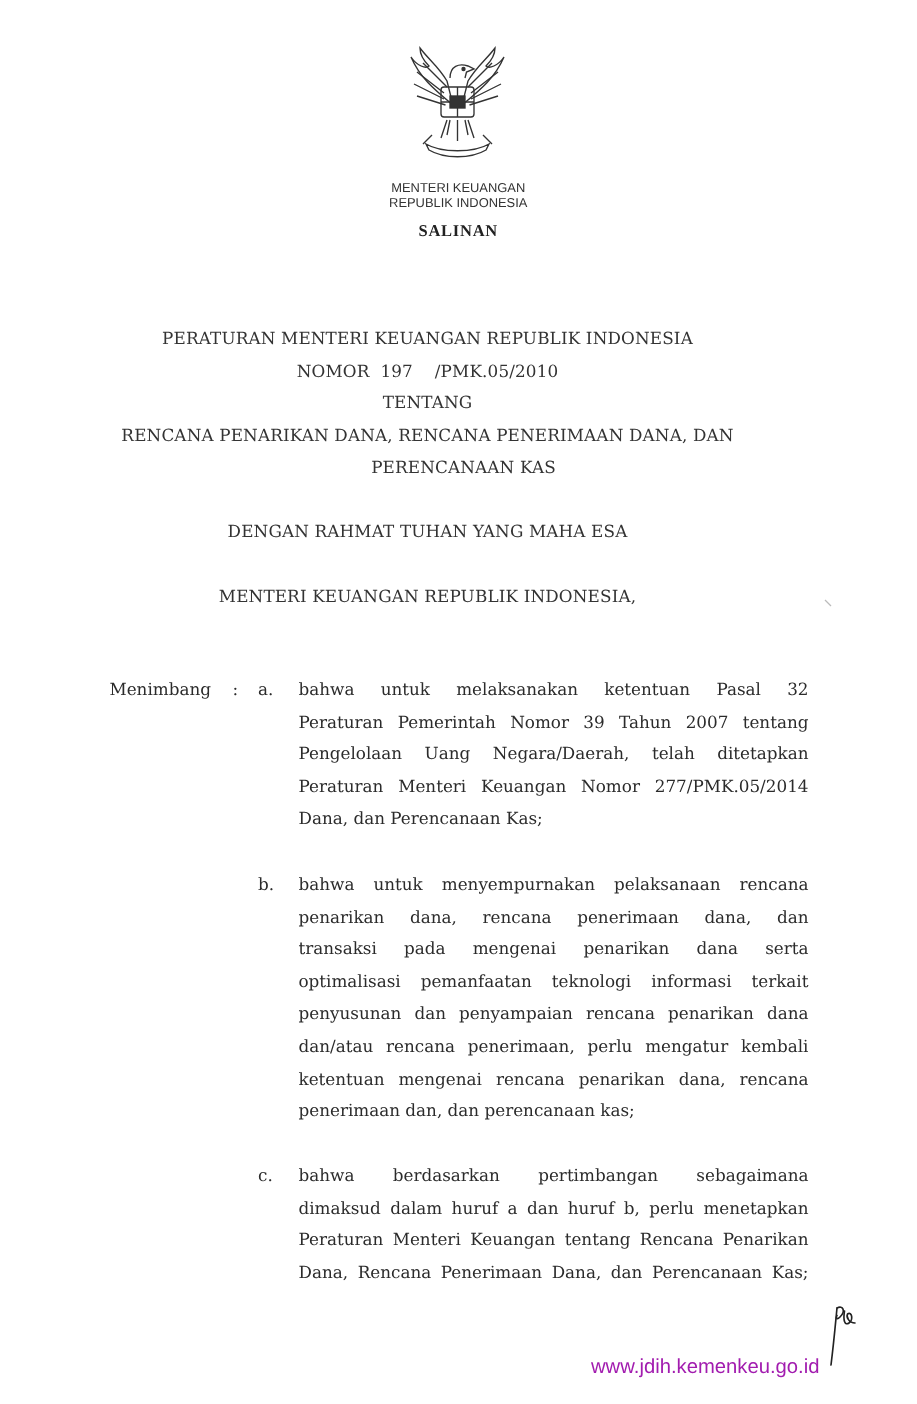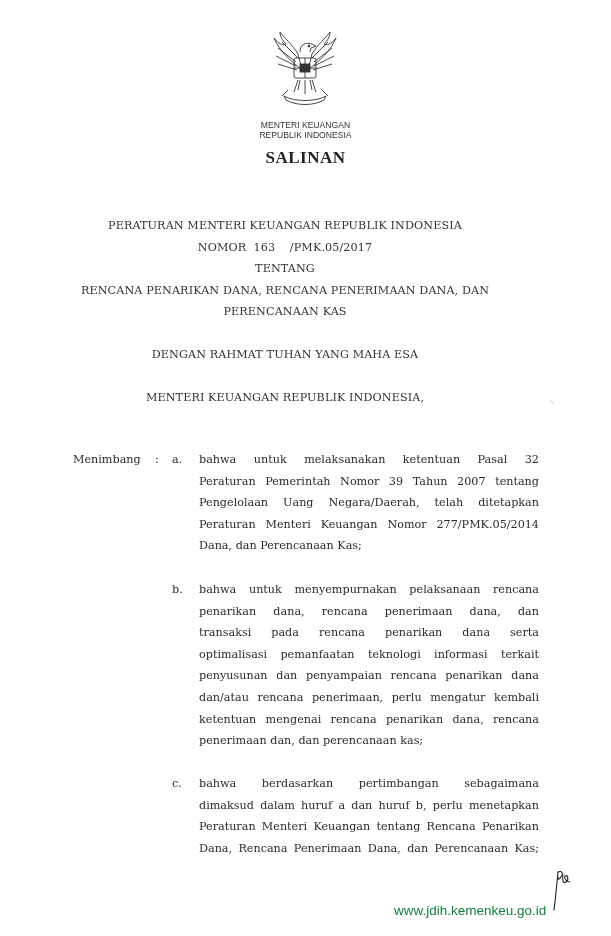--- a/index.html
+++ b/index.html
@@ -7,38 +7,38 @@
       width: 611px; height: 936px; background: #ffffff; position: relative; overflow: hidden;
       font-family: "DejaVu Serif", "Liberation Serif", serif; color: #2b2b2b;
     }
     .emblem { position: absolute; left: 262px; top: 30px; width: 86px; height: 86px; }
     .ministry {
       position: absolute; left: 0; width: 611px; text-align: center;
       font-family: "Liberation Sans", sans-serif; font-size: 8.6px; color: #333; line-height: 10px;
     }
     .salinan {
       position: absolute; top: 148px; left: 0; width: 611px; text-align: center;
-      font-family: "Liberation Serif", serif; font-weight: bold; font-size: 17px; letter-spacing: 0.5px; color: #222;
+      font-family: "Liberation Serif", serif; font-weight: bold; font-size: 11px; letter-spacing: 0.5px; color: #222;
     }
     .title-line {
       position: absolute; left: 0; width: 570px; text-align: center;
       font-size: 11.2px; letter-spacing: 0.1px; color: #333; white-space: pre;
     }
     .label-col { position: absolute; left: 73px; top: 453px; font-size: 11.2px; text-align: right; }
     .colon { position: absolute; left: 155px; top: 453px; font-size: 11.2px; }
     .item-letter { position: absolute; left: 172px; font-size: 11.2px; }
     .item-body {
       position: absolute; left: 199px; width: 340px; font-size: 11.2px; line-height: 21.6px;
       text-align: justify;
     }
     .item-body .ln { display: block; text-align: justify; text-align-last: justify; height: 21.6px; white-space: nowrap; }
     .item-body .ln.last { text-align-last: left; }
     .footer-link {
       position: absolute; left: 394px; top: 903px;
-      font-family: "Liberation Sans", sans-serif; font-size: 13.5px; color: #15803d; text-decoration: none;
+      font-family: "Liberation Sans", sans-serif; font-size: 13.5px; color: #a21caf; text-decoration: none;
     }
     .signature { position: absolute; left: 548px; top: 868px; width: 30px; height: 45px; }
     .speck { position: absolute; left: 549px; top: 399px; width: 6px; height: 6px; }
   </style>
 </head>
 <body>
 
 <svg class="emblem" viewBox="0 0 86 86">
   <g fill="none" stroke="#333" stroke-width="0.9">
 
@@ -60,45 +60,45 @@
     <path d="M22 66 C 32 72, 54 72, 64 66 L 62 70 C 52 76, 34 76, 24 70 Z"></path>
     <path d="M26 60 L 20 66 M60 60 L 66 66"></path>
   </g>
 </svg>
 
 <div class="ministry" style="top:120px;">MENTERI KEUANGAN</div>
 <div class="ministry" style="top:130px;">REPUBLIK INDONESIA</div>
 <div class="salinan">SALINAN</div>
 
 <div class="title-line" style="top:219px;">PERATURAN MENTERI KEUANGAN REPUBLIK INDONESIA</div>
-<div class="title-line" style="top:241px;">NOMOR  163    /PMK.05/2017</div>
+<div class="title-line" style="top:241px;">NOMOR  197    /PMK.05/2010</div>
 <div class="title-line" style="top:262px;">TENTANG</div>
 <div class="title-line" style="top:284px;">RENCANA PENARIKAN DANA, RENCANA PENERIMAAN DANA, DAN</div>
-<div class="title-line" style="top:305px;">PERENCANAAN KAS</div>
+<div class="title-line" style="top:305px;padding-left:24px;">PERENCANAAN KAS</div>
 
 <div class="title-line" style="top:348px;">DENGAN RAHMAT TUHAN YANG MAHA ESA</div>
 <div class="title-line" style="top:391px;">MENTERI KEUANGAN REPUBLIK INDONESIA,</div>
 
 <div class="label-col">Menimbang</div>
 <div class="colon">:</div>
 
 <div class="item-letter" style="top:453px;">a.</div>
 <div class="item-body" style="top:449px;">
   <span class="ln">bahwa untuk melaksanakan ketentuan Pasal 32</span>
   <span class="ln">Peraturan Pemerintah Nomor 39 Tahun 2007 tentang</span>
   <span class="ln">Pengelolaan Uang Negara/Daerah, telah ditetapkan</span>
   <span class="ln">Peraturan Menteri Keuangan Nomor 277/PMK.05/2014</span>
   <span class="ln last">Dana, dan Perencanaan Kas;</span>
 </div>
 
 <div class="item-letter" style="top:583px;">b.</div>
 <div class="item-body" style="top:579px;">
   <span class="ln">bahwa untuk menyempurnakan pelaksanaan rencana</span>
   <span class="ln">penarikan dana, rencana penerimaan dana, dan</span>
-  <span class="ln">transaksi pada rencana penarikan dana serta</span>
+  <span class="ln">transaksi pada mengenai penarikan dana serta</span>
   <span class="ln">optimalisasi pemanfaatan teknologi informasi terkait</span>
   <span class="ln">penyusunan dan penyampaian rencana penarikan dana</span>
   <span class="ln">dan/atau rencana penerimaan, perlu mengatur kembali</span>
   <span class="ln">ketentuan mengenai rencana penarikan dana, rencana</span>
   <span class="ln last">penerimaan dan, dan perencanaan kas;</span>
 </div>
 
 <div class="item-letter" style="top:777px;">c.</div>
 <div class="item-body" style="top:773px;">
   <span class="ln">bahwa berdasarkan pertimbangan sebagaimana</span>

